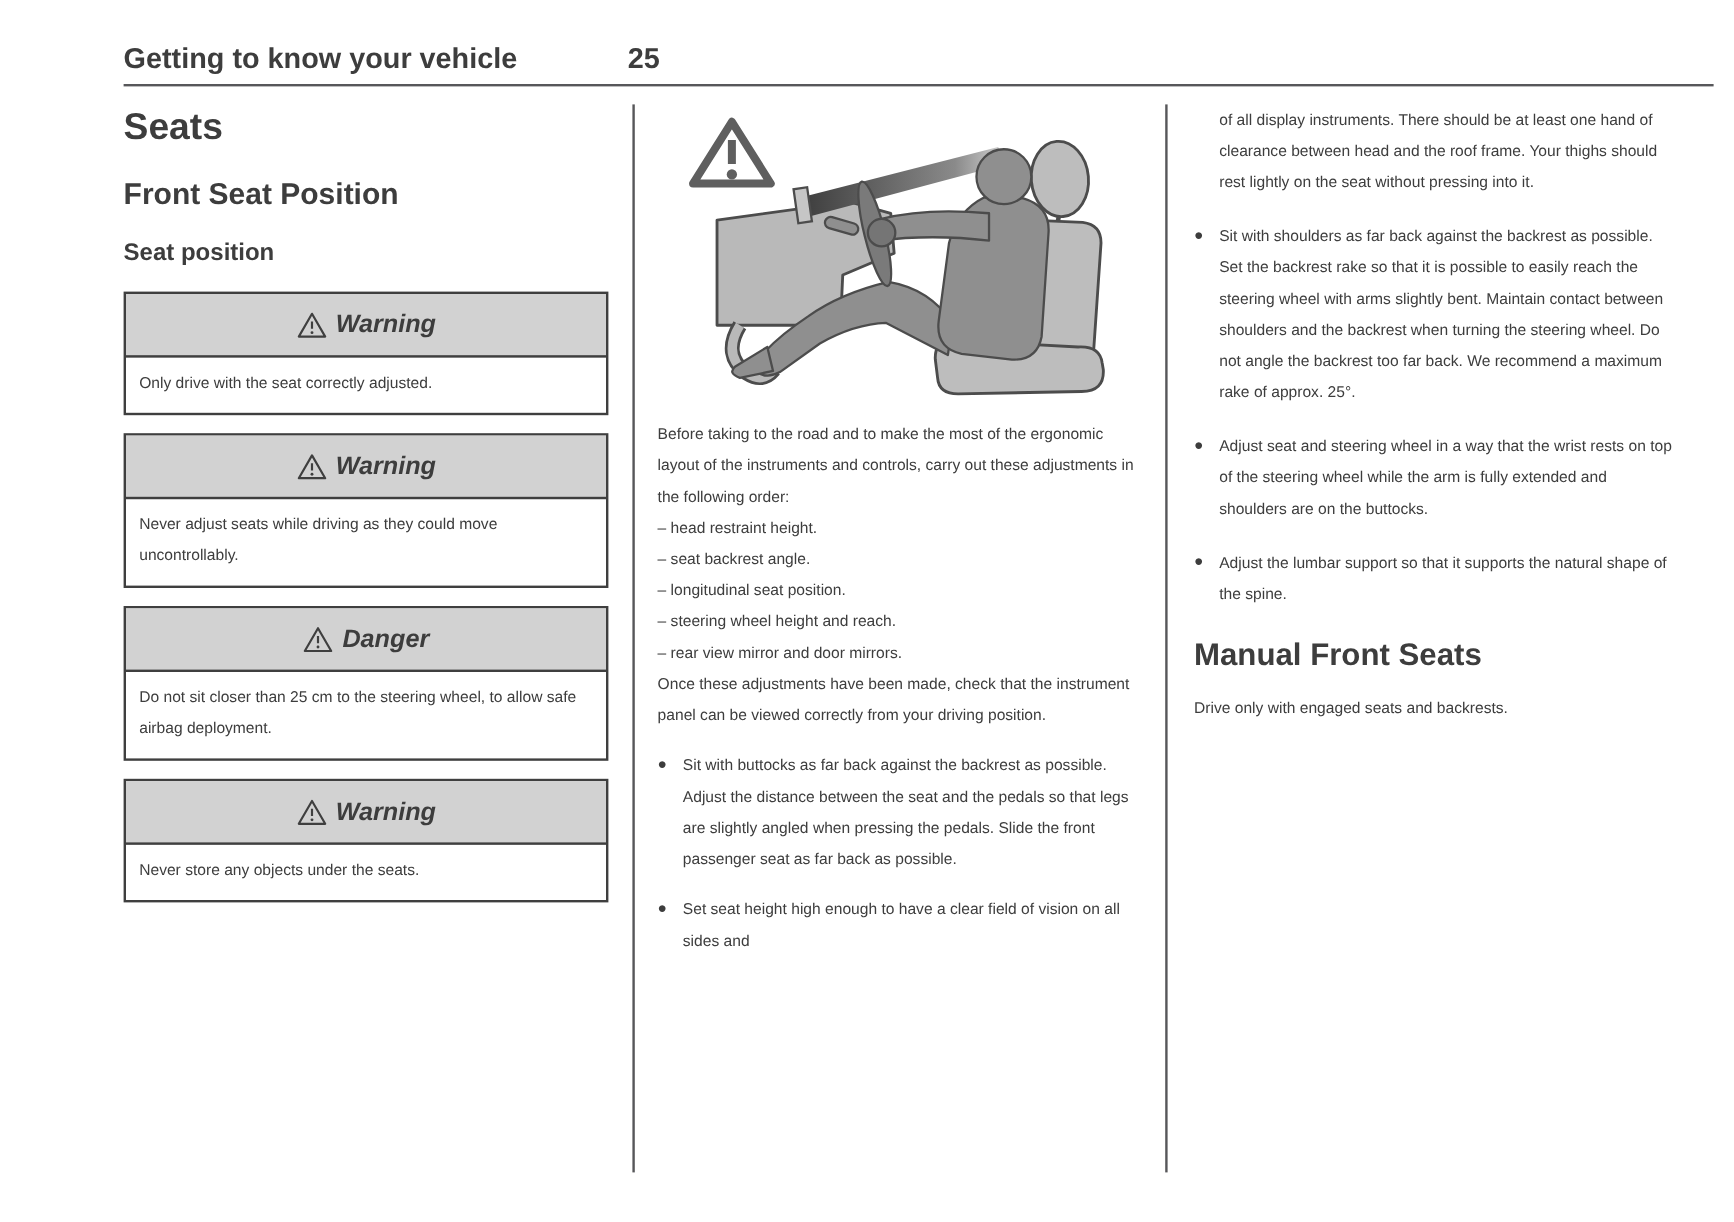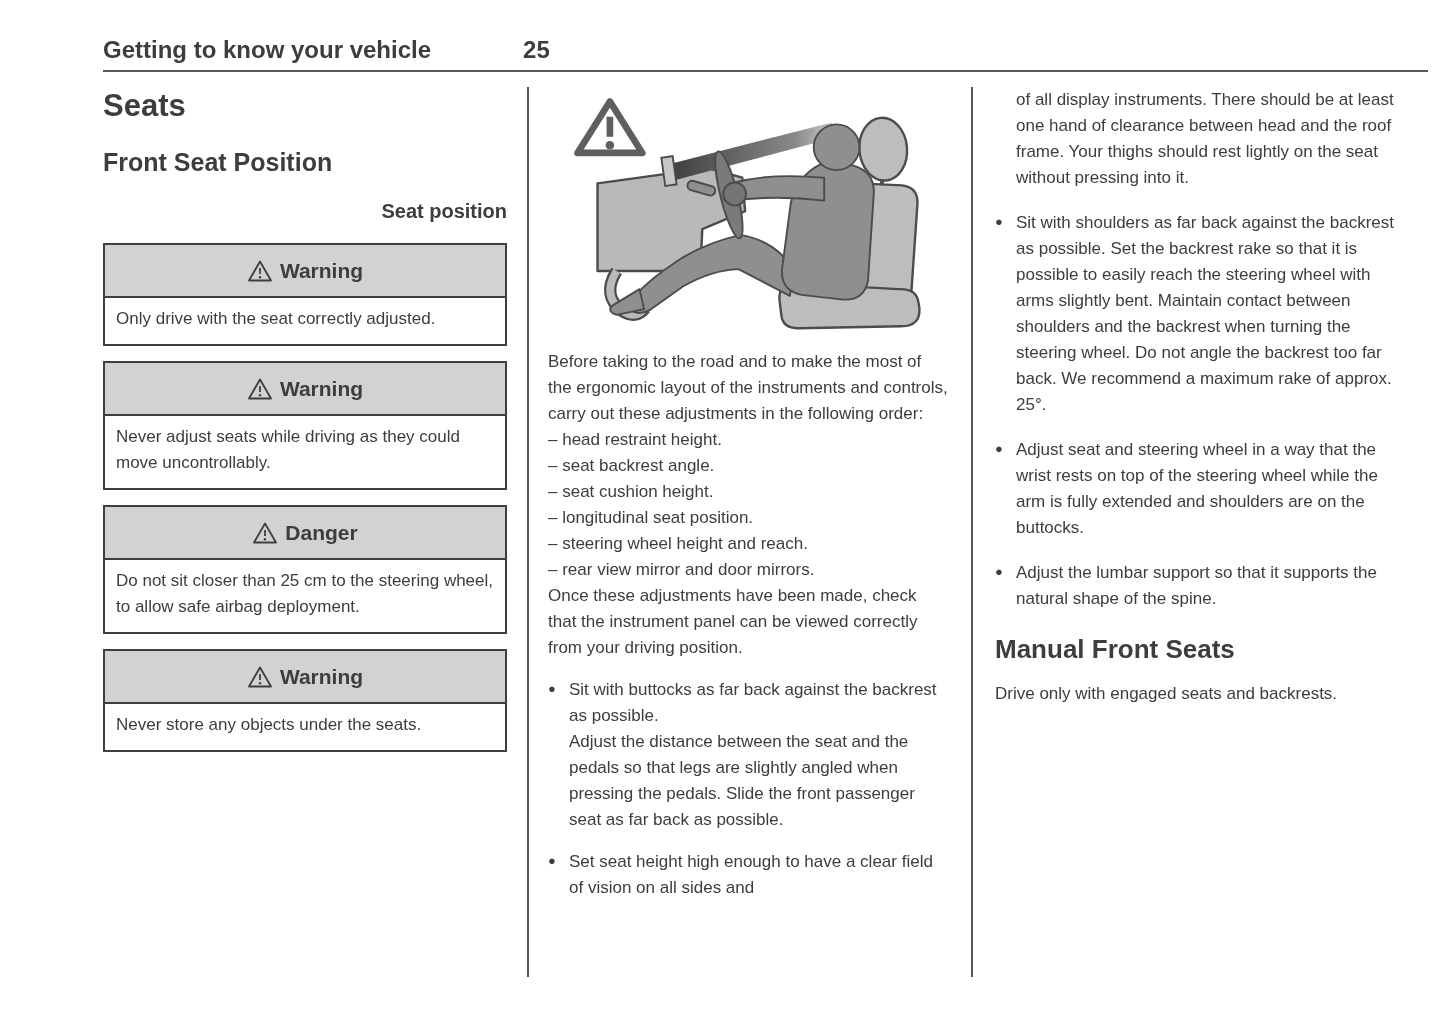--- a/index.html
+++ b/index.html
@@ -22,35 +22,35 @@
   .cols {
     display:grid;
     grid-template-columns:404px 41px 400px 47px 400px;
     margin-top:15px;
     position:relative;
   }
   .vsep-wrap { display:flex; justify-content:center; }
   .vsep { width:2px; height:890px; background:#57575a; }
 
   
-  .body-txt { font-size:17px; line-height:26px; }
+  .body-txt { font-size:13px; line-height:26px; }
 
   
   .h1 { font-size:31px; font-weight:bold; margin:2px 0 0 0; line-height:1.1; }
   .h2 { font-size:25px; font-weight:bold; margin:25px 0 0 0; line-height:1.15; }
-  .h3 { font-size:20px; font-weight:bold; margin:23px 0 0 0;text-align:right; }
+  .h3 { font-size:20px; font-weight:bold; margin:23px 0 0 0; }
 
   .wbox { border:2px solid #3f3f3f; margin-top:15px; }
   .wbox:first-of-type { margin-top:20px; }
   .wbox-head {
     background:#d2d2d2;
     border-bottom:2px solid #3f3f3f;
     display:flex; justify-content:center; align-items:center; gap:7px;
     padding:14px 0 13px 0;
-    font-size:21px; font-weight:bold;
+    font-size:21px; font-weight:bold;font-style:italic;
   }
   .tri-icon { width:26px; height:24px; display:inline-block; }
   .wbox-body { padding:8px 11px 12px 11px; }
 
   
   .fig { margin:0 0 12px 0; }
   .fig svg { display:block; width:100%; height:250px; }
   .intro { margin:0; }
   .dash-line { }
   .bullet { position:relative; padding-left:21px; margin-top:16px; }
@@ -175,21 +175,20 @@
             <path d="M65,10 L99,64 L31,64 Z" fill="#ffffff" stroke="#5f5f5f" stroke-width="7" stroke-linejoin="round"></path>
             <line x1="65" y1="26" x2="65" y2="47" stroke="#5f5f5f" stroke-width="7"></line>
             <circle cx="65" cy="56" r="4.5" fill="#5f5f5f"></circle>
           </g>
         </svg>
       </figure>
 
       <p class="intro body-txt">Before taking to the road and to make the most of the ergonomic layout of the instruments and controls, carry out these adjustments in the following order:</p>
       <div class="dash-line body-txt">– head restraint height.</div>
       <div class="dash-line body-txt">– seat backrest angle.</div>
-      <div class="dash-line body-txt">– seat cushion height.</div>
       <div class="dash-line body-txt">– longitudinal seat position.</div>
       <div class="dash-line body-txt">– steering wheel height and reach.</div>
       <div class="dash-line body-txt">– rear view mirror and door mirrors.</div>
       <p class="intro body-txt">Once these adjustments have been made, check that the instrument panel can be viewed correctly from your driving position.</p>
 
       <div class="bullet body-txt">
         <div>Sit with buttocks as far back against the backrest as possible.</div>
         <div>Adjust the distance between the seat and the pedals so that legs are slightly angled when pressing the pedals. Slide the front passenger seat as far back as possible.</div>
       </div>
       <div class="bullet body-txt">

